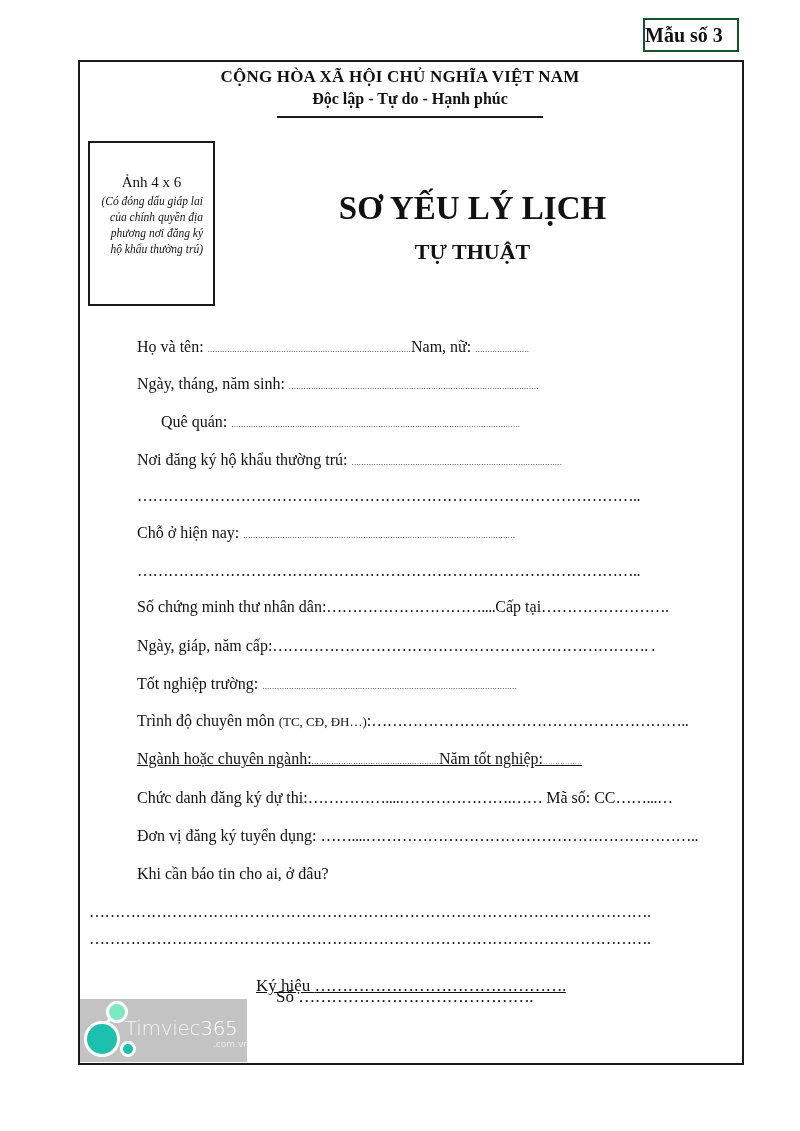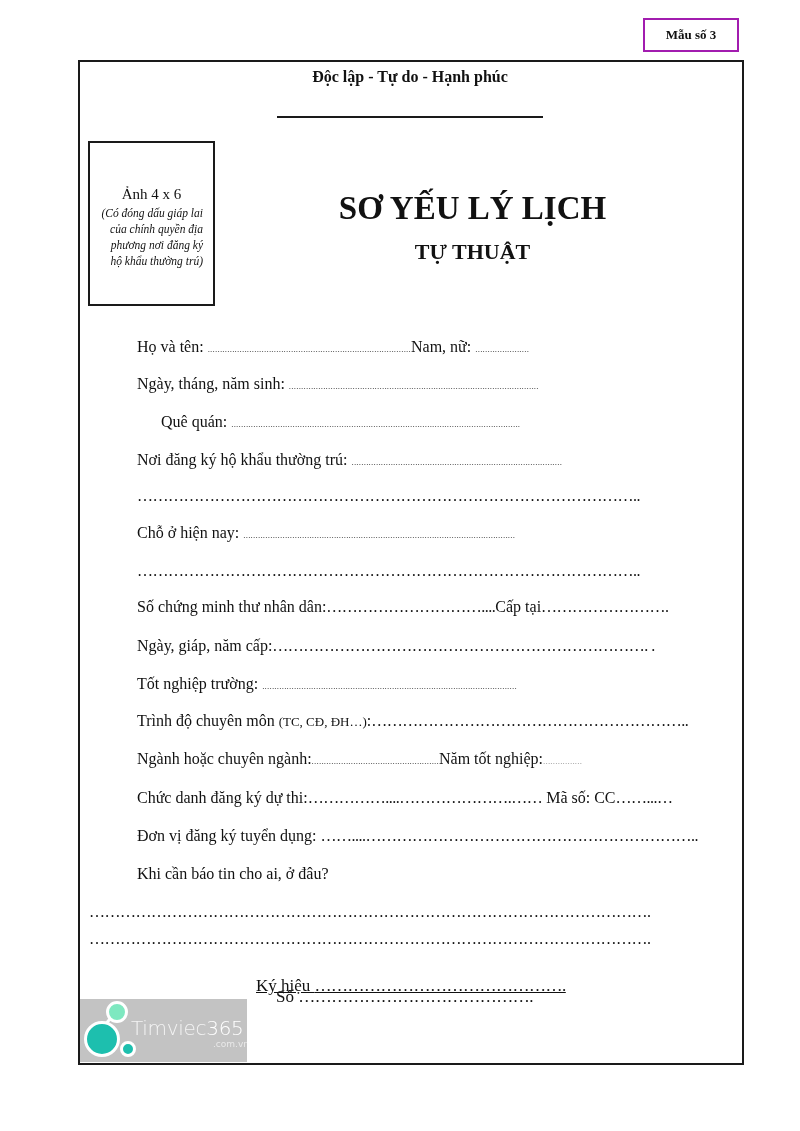--- a/index.html
+++ b/index.html
@@ -14,25 +14,24 @@
     overflow: hidden;
     font-family: "Liberation Serif", "DejaVu Serif", serif;
     color: #111111;
   }
   .form-number-box {
     position: absolute;
     left: 643px;
     top: 18px;
     width: 96px;
     height: 34px;
-    border: 2px solid #a21caf;
+    border: 2px solid #14532d;
     box-sizing: border-box;
     font-weight: bold;
-    font-size: 13px;
-    text-align: center;
+    font-size: 20px;
     line-height: 30px;
   }
   .frame {
     position: absolute;
     left: 78px;
     top: 60px;
     width: 666px;
     height: 1005px;
     border: 2px solid #1a1a1a;
     box-sizing: border-box;
@@ -71,21 +70,20 @@
     width: 127px;
     height: 165px;
     border: 2px solid #1a1a1a;
     box-sizing: border-box;
     text-align: center;
     padding-top: 30px;
   }
   .photo-title {
     font-size: 15px;
     line-height: 18px;
-    margin-top: 12px;
   }
   .photo-note {
     font-style: italic;
     font-size: 11.5px;
     line-height: 16px;
     padding: 2px 10px 0 10px;
     text-align: right;
   }
   .doc-title {
     position: absolute;
@@ -144,21 +142,21 @@
     height: 63px;
     background: #c3c3c3;
     overflow: hidden;
   }
   .logo-circle {
     position: absolute;
     border-radius: 50%;
   }
   .logo-text {
     position: absolute;
-    left: 51px;
+    left: 45px;
     top: 17px;
     font-family: "DejaVu Sans", "Liberation Sans", sans-serif;
     font-size: 20px;
     color: #f4f4f4;
     letter-spacing: -0.3px;
     font-weight: 300;
   }
   .logo-text .num {
     color: #ffffff;
   }
@@ -172,20 +170,21 @@
   }
 </style>
 </head>
 <body>
 
 <div class="form-number-box">Mẫu số 3</div>
 
 <div class="frame"></div>
 
 <div class="national-header">
+  <div class="national-name">CỘNG HÒA XÃ HỘI CHỦ NGHĨA VIỆT NAM</div>
   <div class="national-motto">Độc lập - Tự do - Hạnh phúc</div>
 </div>
 <div class="motto-underline"></div>
 
 <div class="photo-box">
   <div class="photo-title">Ảnh 4 x 6</div>
   <div class="photo-note">(Có đóng dấu giáp lai của chính quyền địa phương nơi đăng ký hộ khẩu thường trú)</div>
 </div>
 
 <div class="doc-title">SƠ YẾU LÝ LỊCH</div>
@@ -228,21 +227,21 @@
 </div>
 
 <div class="field-row" style="top:674px;">
   <span>Tốt nghiệp trường: </span><span class="fill dense">........................................................................................................</span>
 </div>
 
 <div class="field-row" style="top:711px;">
   <span>Trình độ chuyên môn </span><span class="small-label">(TC, CĐ, ĐH…)</span><span>:</span><span class="fill">……………………………………………………..</span>
 </div>
 
-<div class="field-row" style="top:749px;">
+<div class="field-row" style="top:749px;text-decoration:underline;">
   <span>Ngành hoặc chuyên ngành:</span><span class="fill dense">....................................................</span><span>Năm tốt nghiệp:</span><span class="fill dense" style="color:#888;">................</span>
 </div>
 
 <div class="field-row" style="top:788px;">
   <span>Chức danh đăng ký dự thi:</span><span class="fill">……………....………………….……</span><span> Mã số: CC</span><span class="fill">……...…</span>
 </div>
 
 <div class="field-row" style="top:826px;">
   <span>Đơn vị đăng ký tuyển dụng: </span><span class="fill">……....………………………………………………………..</span>
 </div>

